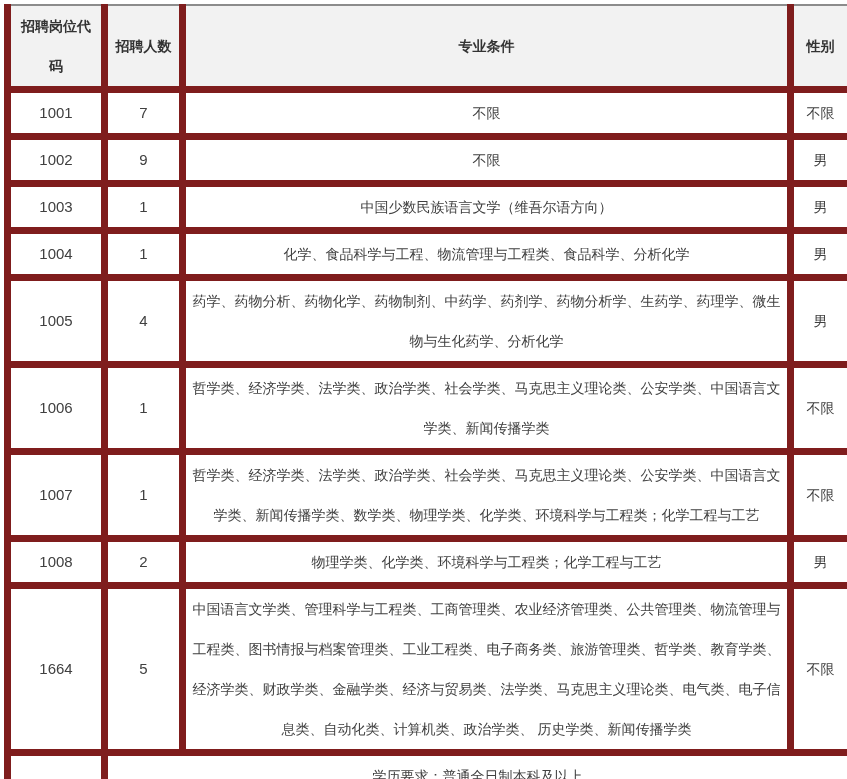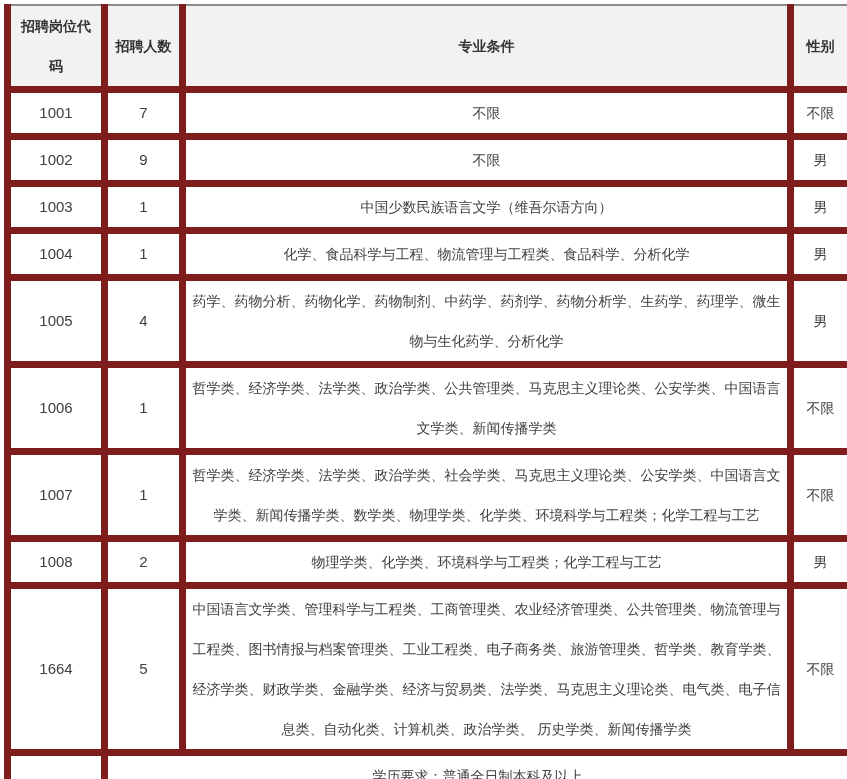--- a/index.html
+++ b/index.html
@@ -99,21 +99,21 @@
       </tr>
       <tr>
         <td class="num">1005</td>
         <td class="num">4</td>
         <td class="cond">药学、药物分析、药物化学、药物制剂、中药学、药剂学、药物分析学、生药学、药理学、微生物与生化药学、分析化学</td>
         <td>男</td>
       </tr>
       <tr>
         <td class="num">1006</td>
         <td class="num">1</td>
-        <td class="cond">哲学类、经济学类、法学类、政治学类、公共管理类、马克思主义理论类、公安学类、中国语言文学类、新闻传播学类</td>
+        <td class="cond">哲学类、经济学类、法学类、政治学类、社会学类、马克思主义理论类、公安学类、中国语言文学类、新闻传播学类</td>
         <td>不限</td>
       </tr>
       <tr>
         <td class="num">1007</td>
         <td class="num">1</td>
         <td class="cond">哲学类、经济学类、法学类、政治学类、社会学类、马克思主义理论类、公安学类、中国语言文学类、新闻传播学类、数学类、物理学类、化学类、环境科学与工程类；化学工程与工艺</td>
         <td>不限</td>
       </tr>
       <tr>
         <td class="num">1008</td>

